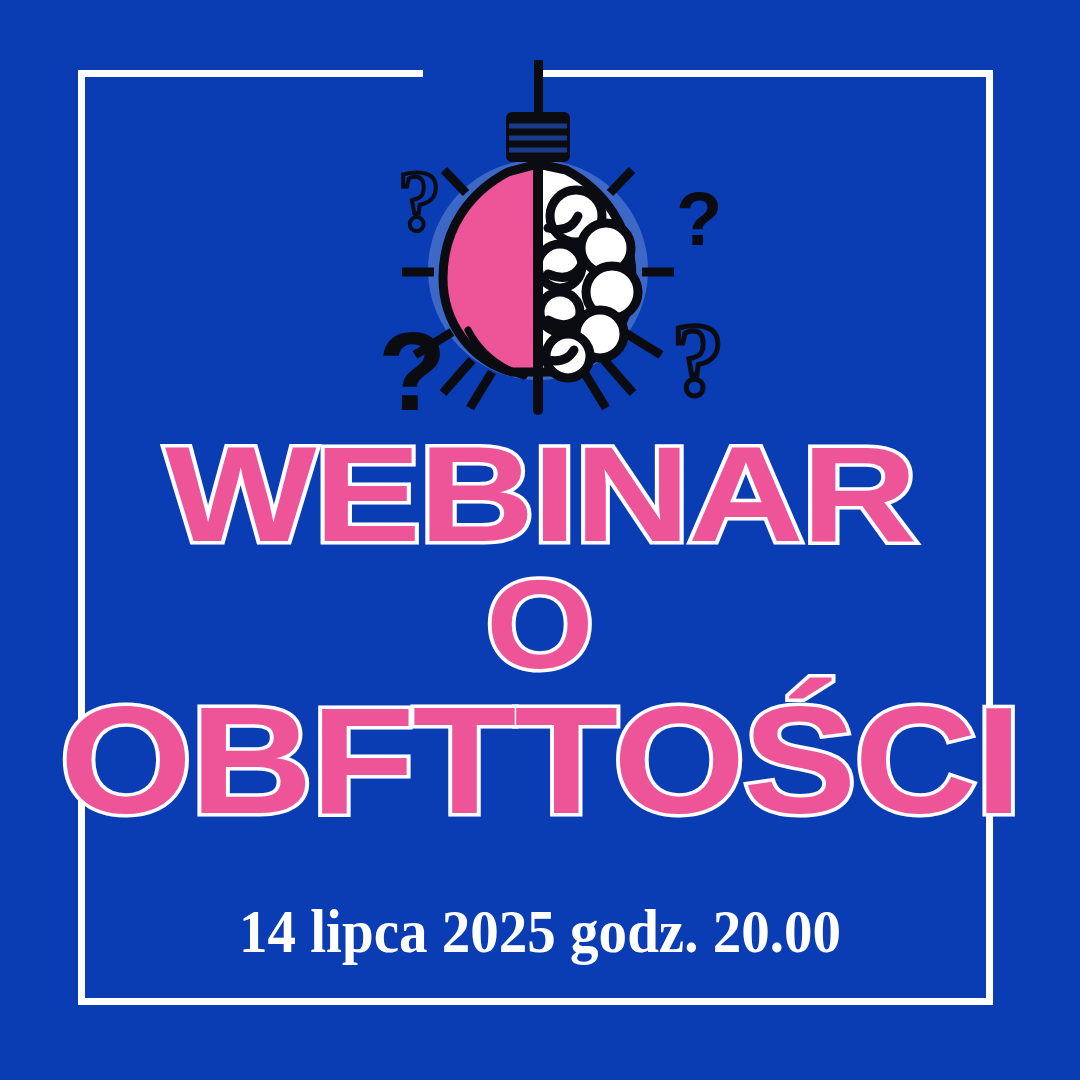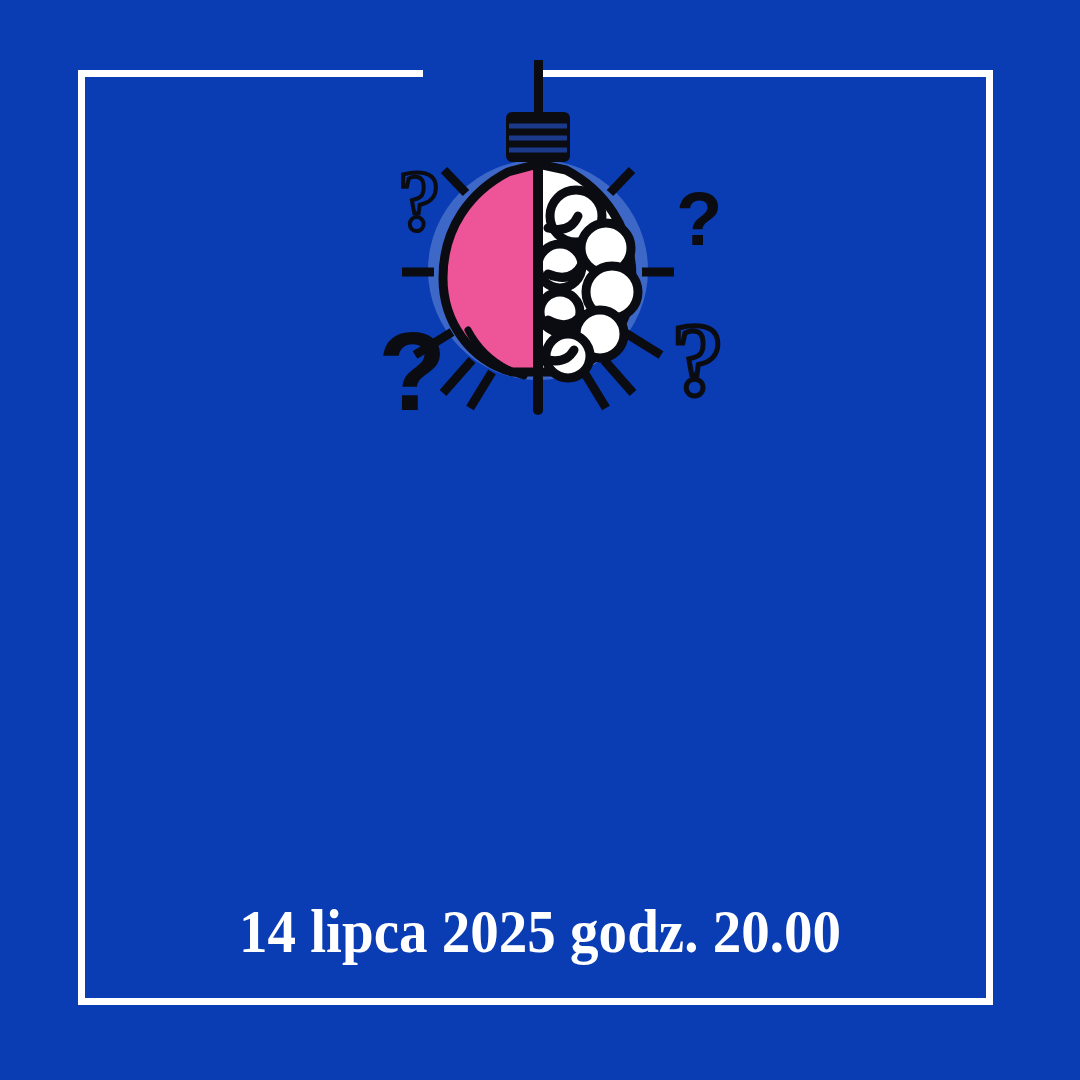--- a/index.html
+++ b/index.html
@@ -153,16 +153,21 @@
 
       <text x="676" y="185" font-family="Liberation Sans, sans-serif" font-size="76" font-weight="bold" fill="#0B0B12">?</text>
 
       <text x="378" y="350" font-family="Liberation Sans, sans-serif" font-size="112" font-weight="bold" fill="#0B0B12">?</text>
 
       <text x="672" y="335" font-family="Liberation Serif, serif" font-size="104" font-weight="bold" fill="none" stroke="#0B0B12" stroke-width="5">?</text>
 
     </svg>
   </div>
 
+  <div class="headline">
+    <span class="hl-line hl-webinar">WEBINAR</span>
+    <span class="hl-line hl-mid">O</span>
+    <span class="hl-line hl-obfitosci">OBFTTOŚCI</span>
+  </div>
 
   <div class="date-line">14 lipca 2025 godz. 20.00</div>
 
 </div>
 
 </body></html>

